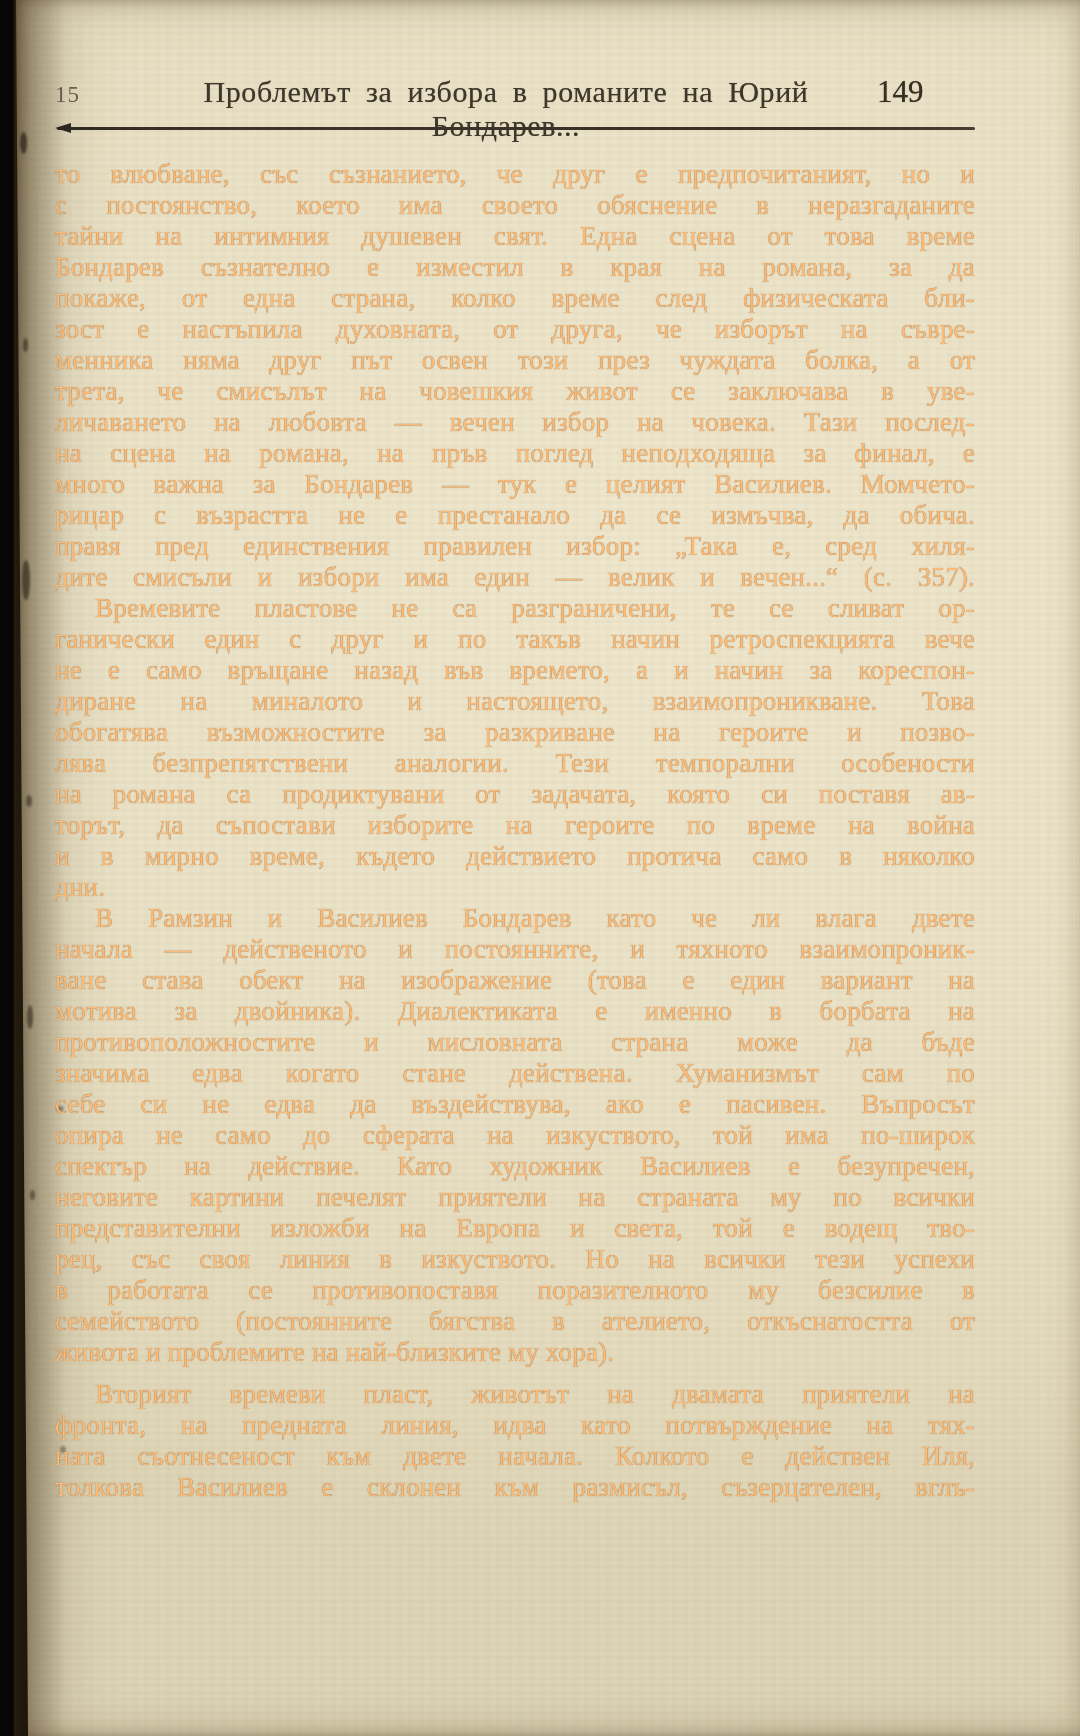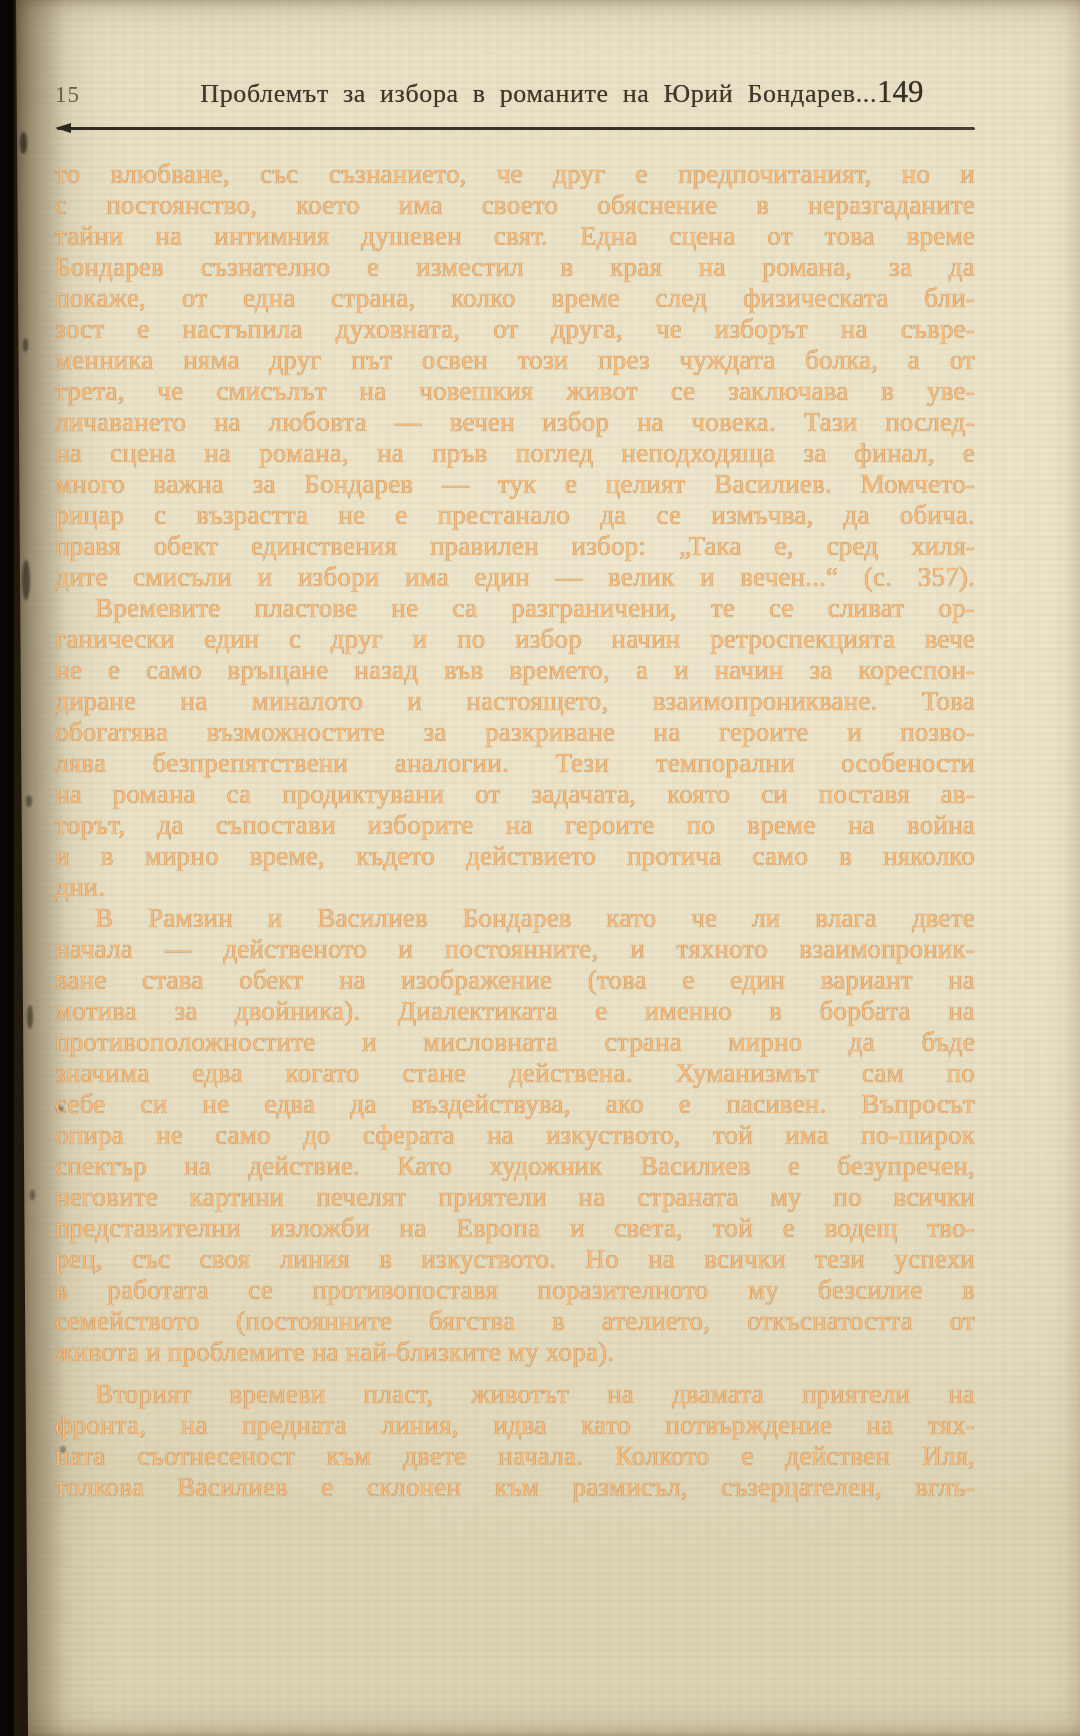--- a/index.html
+++ b/index.html
@@ -43,21 +43,21 @@
   .speck{position:absolute;background:#2c251b;border-radius:50%;filter:blur(1.2px);}
 
   
   .header{
     position:absolute;left:55px;top:74px;width:922px;
     display:flex;align-items:baseline;justify-content:space-between;
     color:#3c352a;
   }
   .hnum-left{font-size:23px;opacity:.72;letter-spacing:1px;width:80px;}
   .htitle{
-    flex:1;text-align:right;font-size:26px;letter-spacing:.6px;word-spacing:7px;
+    flex:1;text-align:center;font-size:30px;letter-spacing:.6px;word-spacing:7px;
     color:#3e372c;text-shadow:0 0 .7px rgba(60,48,30,.7);
   }
   .hnum-right{font-size:31px;width:100px;text-align:left;color:#352f24;text-shadow:0 0 .8px rgba(53,47,36,.8);}
 
   
   .rule{
     position:absolute;left:57px;top:127px;width:918px;height:3px;
     background:linear-gradient(90deg,#2e2920,#3b342a 20%,#373126 80%,#453e31);
     border-radius:2px;
   }
@@ -112,41 +112,41 @@
         <div class="line">тайни на интимния душевен свят. Една сцена от това време</div>
         <div class="line">Бондарев съзнателно е изместил в края на романа, за да</div>
         <div class="line">покаже, от една страна, колко време след физическата бли-</div>
         <div class="line">зост е настъпила духовната, от друга, че изборът на съвре-</div>
         <div class="line">менника няма друг път освен този през чуждата болка, а от</div>
         <div class="line">трета, че смисълът на човешкия живот се заключава в уве-</div>
         <div class="line">личаването на любовта — вечен избор на човека. Тази послед-</div>
         <div class="line">на сцена на романа, на пръв поглед неподходяща за финал, е</div>
         <div class="line">много важна за Бондарев — тук е целият Василиев. Момчето-</div>
         <div class="line">рицар с възрастта не е престанало да се измъчва, да обича.</div>
-        <div class="line">правя обект единствения правилен избор: „Така е, сред хиля-</div>
+        <div class="line">правя пред единствения правилен избор: „Така е, сред хиля-</div>
         <div class="line">дите смисъли и избори има един — велик и вечен...“ (с. 357).</div>
       </div>
       <div class="para indent">
         <div class="line">Времевите пластове не са разграничени, те се сливат ор-</div>
-        <div class="line">ганически един с друг и по избор начин ретроспекцията вече</div>
+        <div class="line">ганически един с друг и по такъв начин ретроспекцията вече</div>
         <div class="line">не е само връщане назад във времето, а и начин за кореспон-</div>
         <div class="line">диране на миналото и настоящето, взаимопроникване. Това</div>
         <div class="line">обогатява възможностите за разкриване на героите и позво-</div>
         <div class="line">лява безпрепятствени аналогии. Тези темпорални особености</div>
         <div class="line">на романа са продиктувани от задачата, която си поставя ав-</div>
         <div class="line">торът, да съпостави изборите на героите по време на война</div>
         <div class="line">и в мирно време, където действието протича само в няколко</div>
         <div class="line end">дни.</div>
       </div>
       <div class="para indent">
         <div class="line">В Рамзин и Василиев Бондарев като че ли влага двете</div>
         <div class="line">начала — действеното и постоянните, и тяхното взаимопроник-</div>
         <div class="line">ване става обект на изображение (това е един вариант на</div>
         <div class="line">мотива за двойника). Диалектиката е именно в борбата на</div>
-        <div class="line">противоположностите и мисловната страна мирно да бъде</div>
+        <div class="line">противоположностите и мисловната страна може да бъде</div>
         <div class="line">значима едва когато стане действена. Хуманизмът сам по</div>
         <div class="line">себе си не едва да въздействува, ако е пасивен. Въпросът</div>
         <div class="line">опира не само до сферата на изкуството, той има по-широк</div>
         <div class="line">спектър на действие. Като художник Василиев е безупречен,</div>
         <div class="line">неговите картини печелят приятели на страната му по всички</div>
         <div class="line">представителни изложби на Европа и света, той е водещ тво-</div>
         <div class="line">рец, със своя линия в изкуството. Но на всички тези успехи</div>
         <div class="line">в работата се противопоставя поразителното му безсилие в</div>
         <div class="line">семейството (постоянните бягства в ателието, откъснатостта от</div>
         <div class="line end">живота и проблемите на най-близките му хора).</div>

